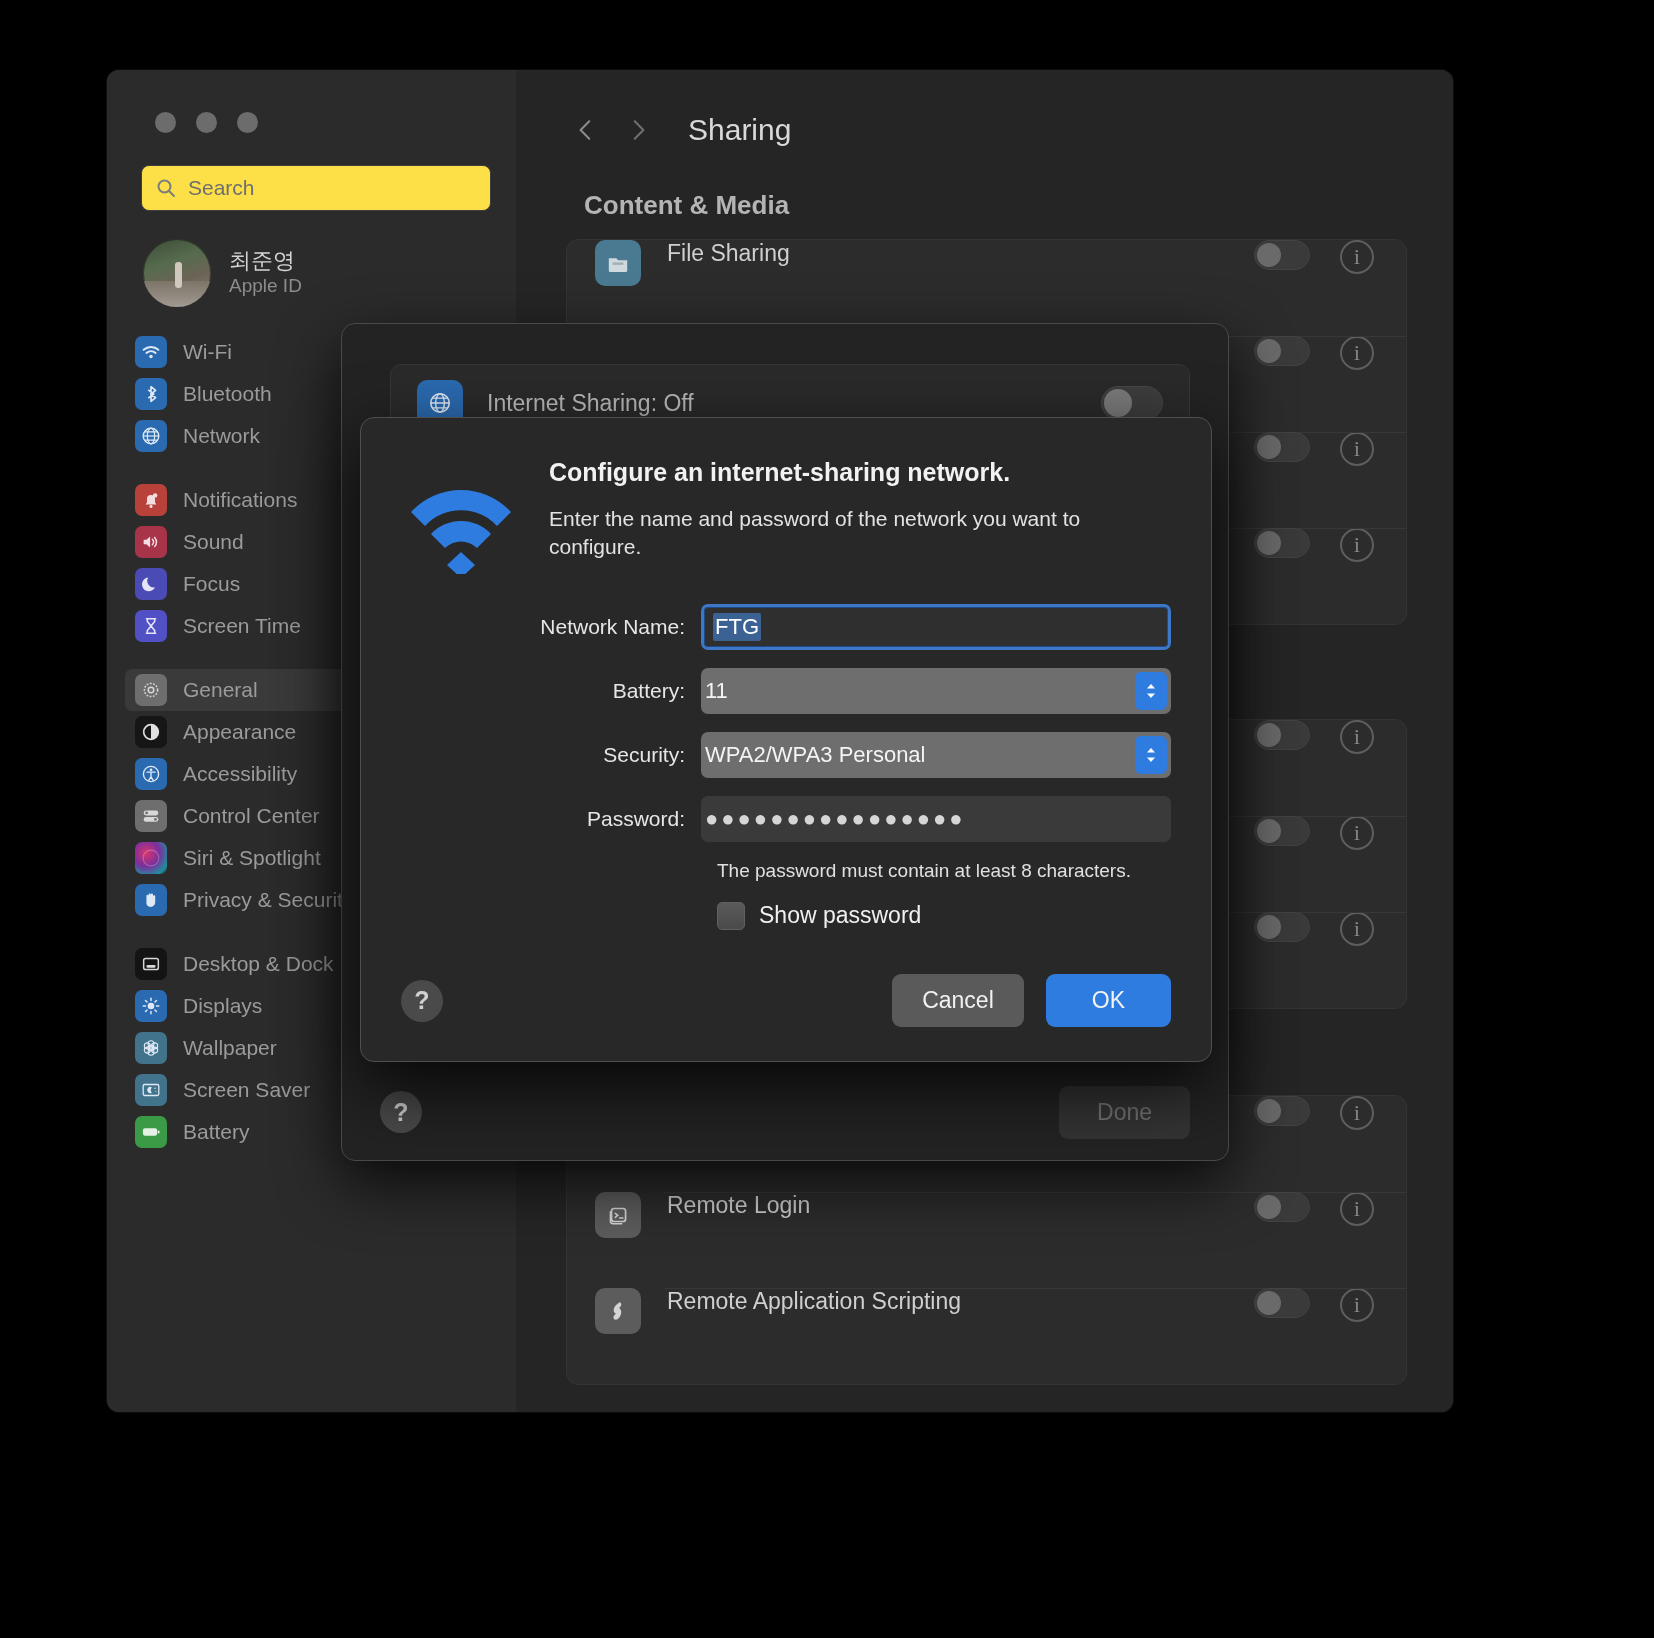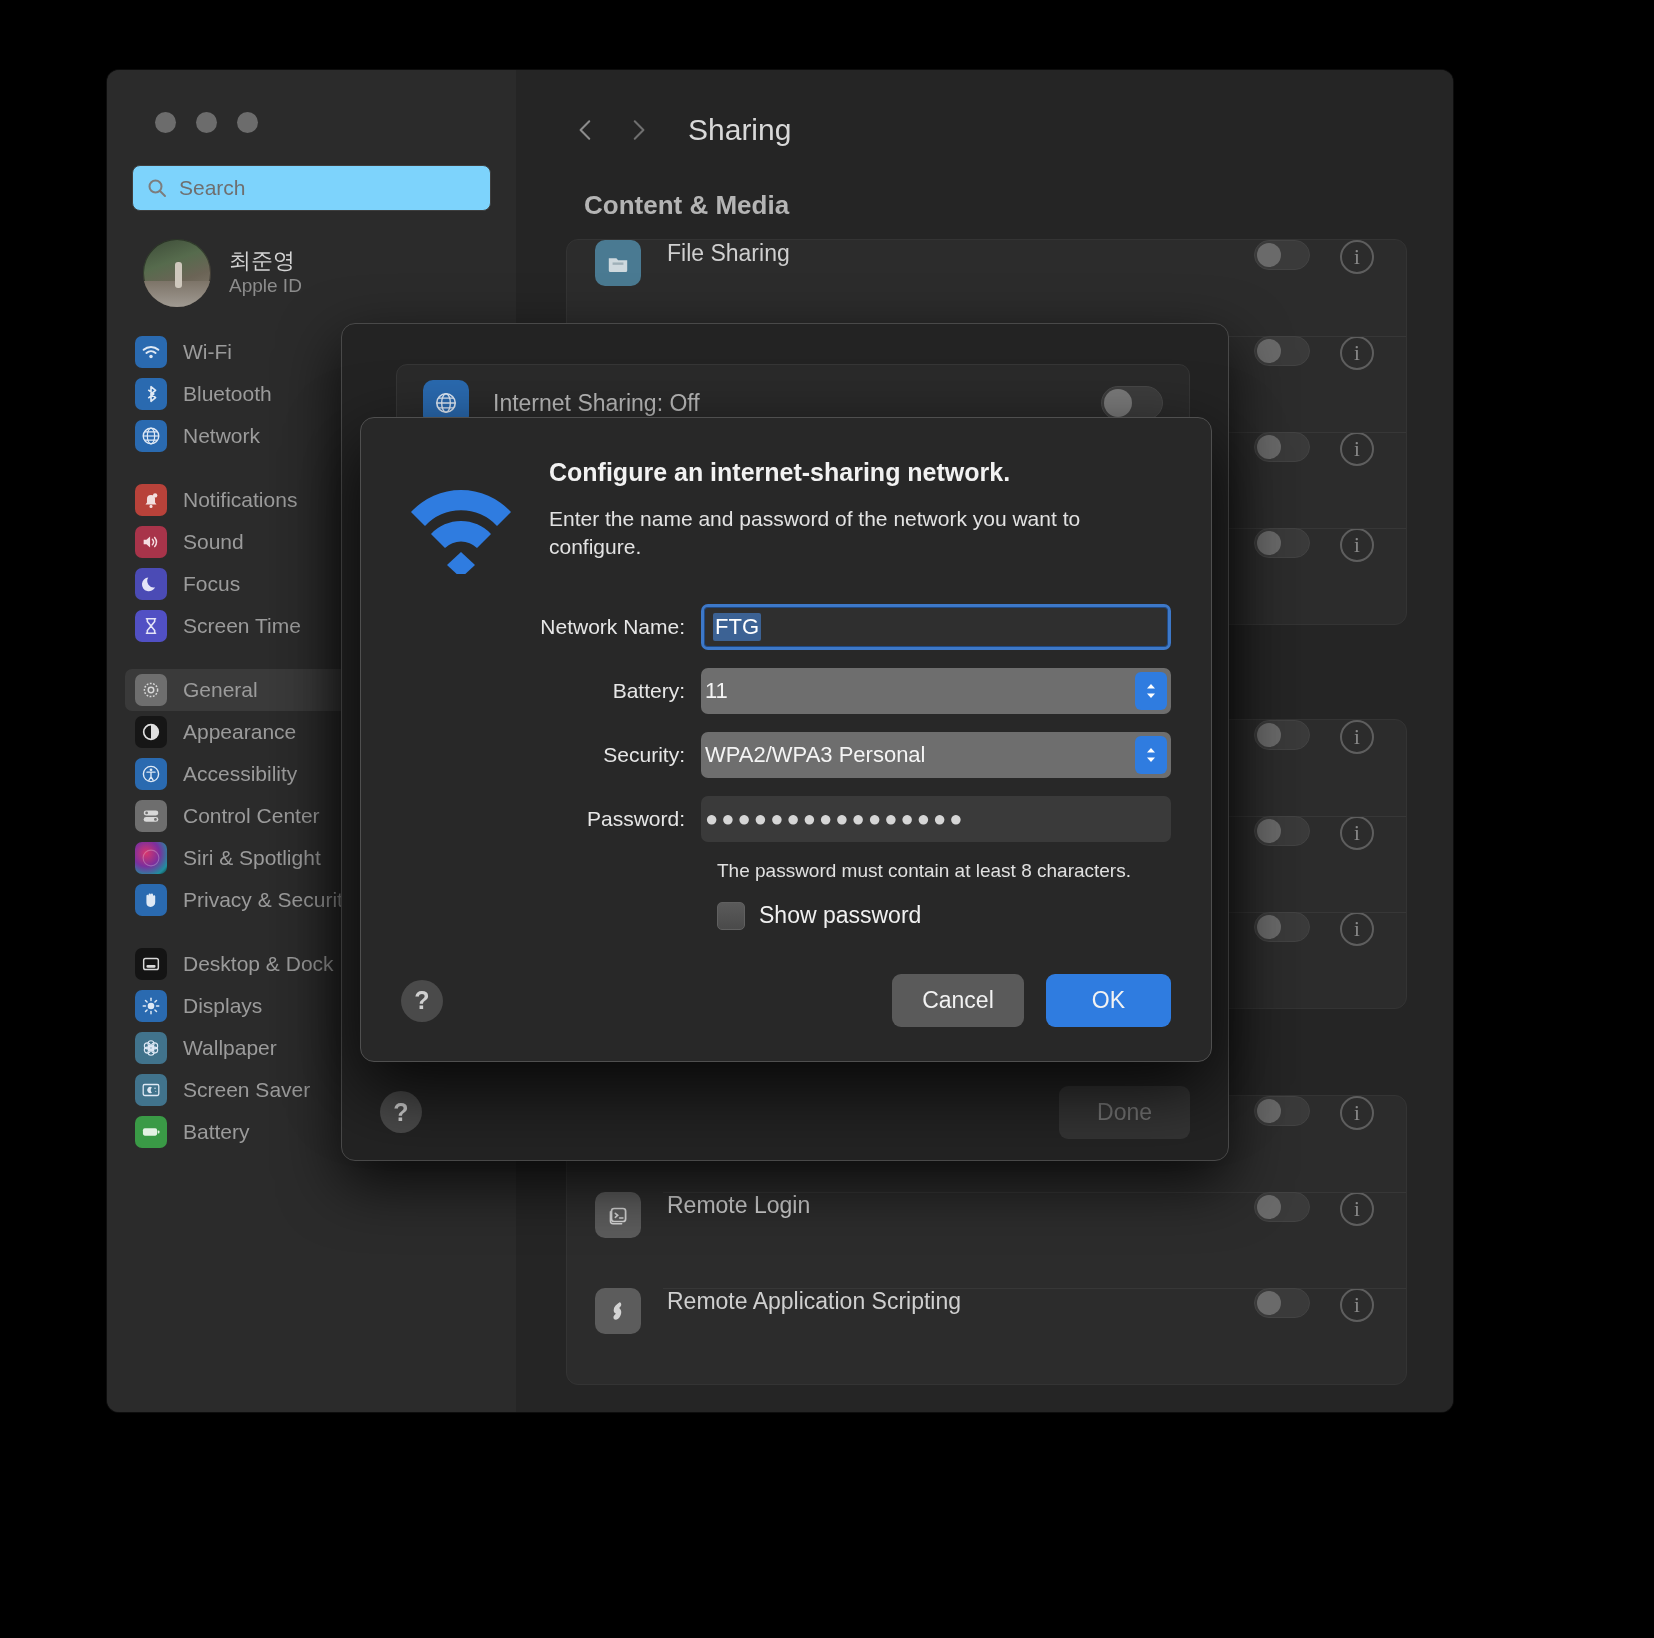--- a/index.html
+++ b/index.html
@@ -31,23 +31,23 @@
     padding: 0 18px;
     position: relative;
   }
   .traffic {
     display: flex; gap: 20px;
     padding: 42px 0 0 30px;
   }
   .tl { width: 21px; height: 21px; border-radius: 50%; background: #6c6c6c; }
 
   .search-box {
-    margin: 32px 7px 0 7px;
+    margin: 32px 7px 0 16px;
     height: 46px;
-    background: #7dd3fc;
+    background: #fde047;
     border: 1px solid #3e3e3e;
     border-radius: 8px;
     display: flex; align-items: center;
     padding: 8px 14px;
     gap: 12px;
   }
   .search-icon { width: 20px; height: 20px; flex: 0 0 auto; }
   .search-ph { color: #6f6f6f; font-size: 21px; }
 
   .account {
@@ -157,21 +157,21 @@
     position: absolute;
     left: 341px; top: 323px;
     width: 888px; height: 838px;
     background: #232323;
     border: 1px solid #494949;
     border-radius: 14px;
     box-shadow: 0 22px 60px rgba(0,0,0,0.75);
     overflow: hidden;
   }
   .sheet1-card {
-    position:absolute; left: 54px; top: 40px; right: 38px;
+    position:absolute; left: 48px; top: 40px; right: 38px;
     background: #2a2a2a;
     border: 1px solid #363636;
     border-radius: 11px;
     height: 78px;
     display: flex; align-items: center;
     padding: 4px 26px;
   }
   .sheet1-card .row-label { font-size: 23px; color: #b9b9b9; margin-left: 24px; }
   .big-switch {
     width: 62px; height: 34px; border-radius: 17px;

